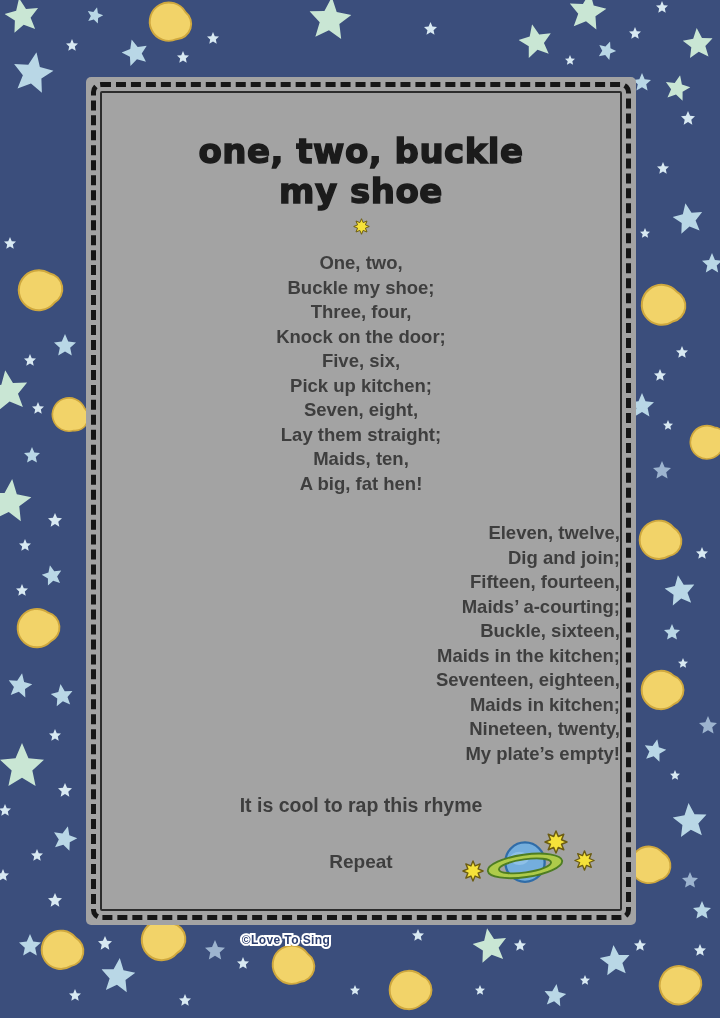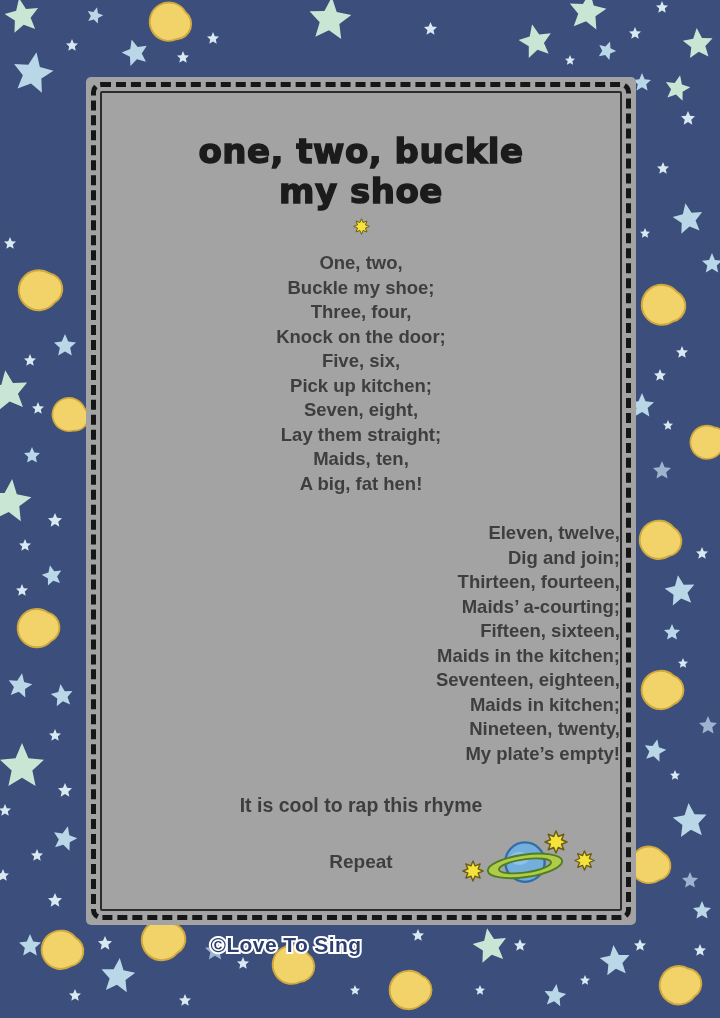--- a/index.html
+++ b/index.html
@@ -32,21 +32,21 @@
   .poem{color:#3e3e3e;font-weight:bold;}
   .stanza{margin-top:12px;font-size:18.5px;line-height:24.5px;}
   .stanza-2{margin-top:25px;text-align:right;}
   .outro{margin-top:27px;font-size:19.5px;line-height:24.5px;color:#3e3e3e;font-weight:bold;}
   .repeat-row{position:relative;margin-top:26px;height:48px;}
   .repeat-label{font-size:19px;font-weight:bold;color:#3e3e3e;line-height:24px;padding-top:6px;}
   .planet-group{position:absolute;right:16px;top:-14px;width:148px;height:72px;}
   .planet-group svg{position:absolute;}
   .watermark{
     position:absolute;left:0;top:933px;width:572px;text-align:center;z-index:3;
-    font-size:21px;font-weight:bold;letter-spacing:.4px;color:#2d3f70;
+    font-size:12px;font-weight:bold;letter-spacing:.4px;color:#2d3f70;
     -webkit-text-stroke:4px #ffffff;paint-order:stroke fill;
     text-shadow:0 0 2px #fff,0 0 2px #fff;
   }
 </style>
 </head>
 <body>
 
 <div class="page">
 
   <div id="decor-layer">
@@ -346,23 +346,23 @@
             <div>Five, six,</div>
             <div>Pick up kitchen;</div>
             <div>Seven, eight,</div>
             <div>Lay them straight;</div>
             <div>Maids, ten,</div>
             <div>A big, fat hen!</div>
           </div>
         <div class="stanza stanza-2">
             <div>Eleven, twelve,</div>
             <div>Dig and join;</div>
-            <div>Thirteen, fourteen,</div>
+            <div>Fifteen, fourteen,</div>
             <div>Maids’ a-courting;</div>
-            <div>Fifteen, sixteen,</div>
+            <div>Buckle, sixteen,</div>
             <div>Maids in the kitchen;</div>
             <div>Seventeen, eighteen,</div>
             <div>Maids in kitchen;</div>
             <div>Nineteen, twenty,</div>
             <div>My plate’s empty!</div>
           </div>
         <div class="outro">
             <div>It is cool to rap this rhyme</div>
           </div>
       </div>

